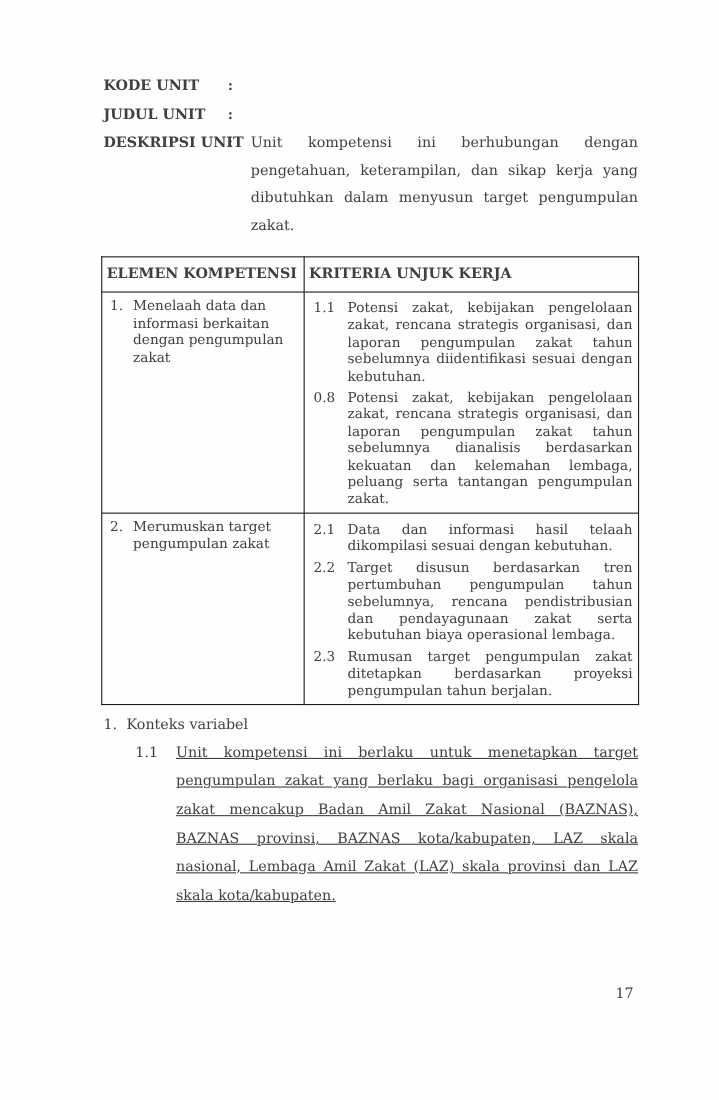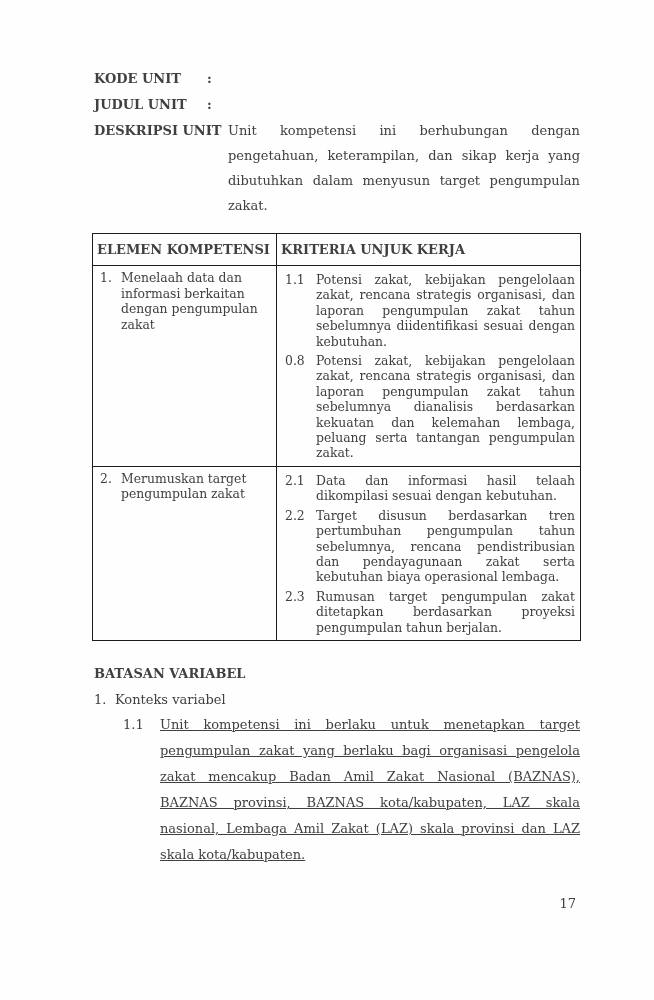--- a/index.html
+++ b/index.html
@@ -170,21 +170,20 @@
           <div class="kr-item">
             <span>2.3</span>
             <span class="kr-text">Rumusan target pengumpulan zakat ditetapkan berdasarkan proyeksi pengumpulan tahun berjalan.</span>
           </div>
         </td>
       </tr>
     </tbody>
   </table>
 
   <div class="section">
-    <div class="section-heading">BATASAN VARIABEL</div>
     <div class="li1">
       <span>1.</span>
       <span>Konteks variabel</span>
     </div>
     <div class="li2">
       <span class="li2-num">1.1</span>
       <span class="li2-text">Unit kompetensi ini berlaku untuk menetapkan target pengumpulan zakat yang berlaku bagi organisasi pengelola zakat mencakup Badan Amil Zakat Nasional (BAZNAS), BAZNAS provinsi, BAZNAS kota/kabupaten, LAZ skala nasional, Lembaga Amil Zakat (LAZ) skala provinsi dan LAZ skala kota/kabupaten.</span>
     </div>
   </div>
 

